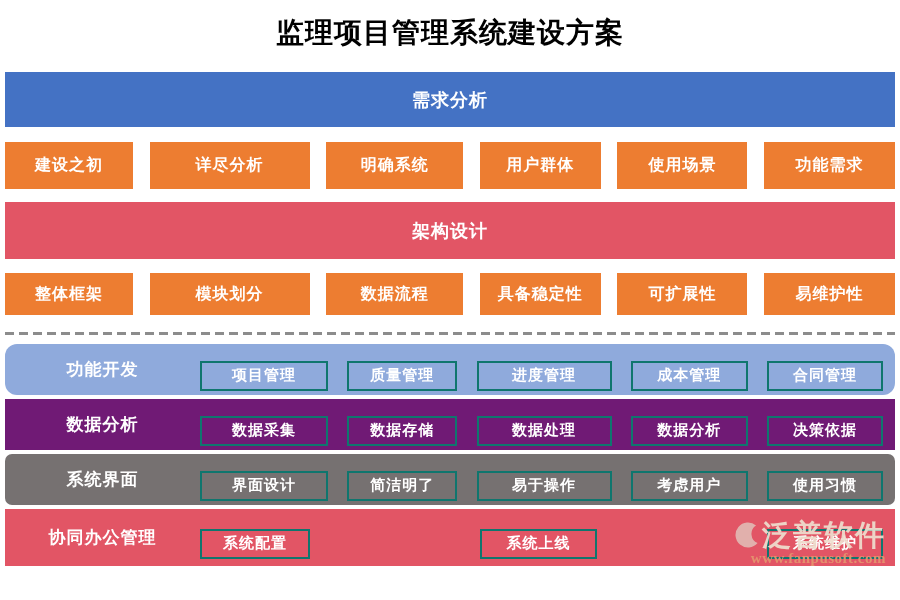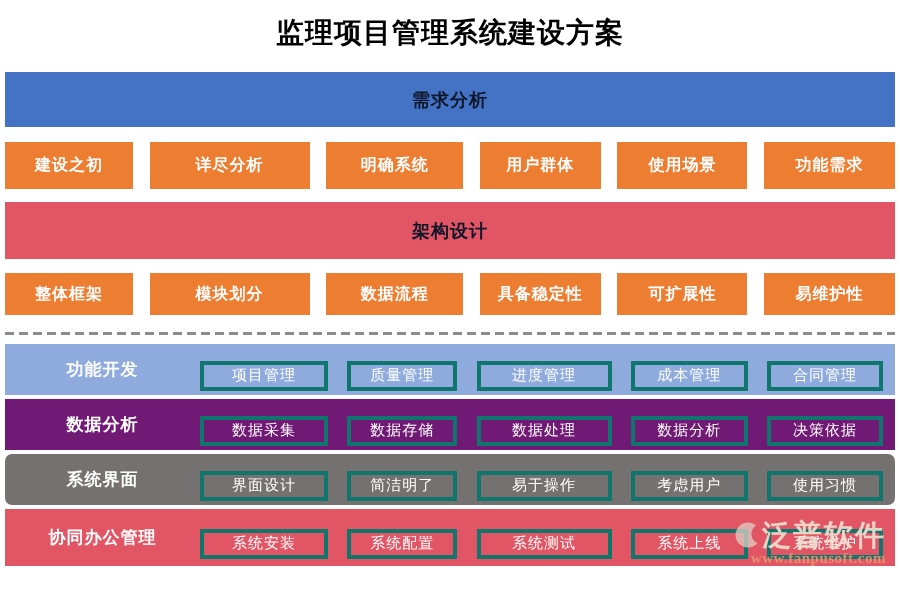--- a/index.html
+++ b/index.html
@@ -8,47 +8,47 @@
     font-family:"Liberation Sans", sans-serif;
   }
   .page{width:900px;height:600px;position:relative;}
   .title{
     margin:0;padding-top:16px;text-align:center;
     font-size:28px;font-weight:bold;color:#000;letter-spacing:1px;line-height:34px;
   }
   .content{padding:0 5px;}
   .banner{
     height:55px;display:flex;align-items:center;justify-content:center;
-    color:#0f172a;font-weight:bold;font-size:18px;letter-spacing:1px;
+    color:#ffffff;font-weight:bold;font-size:18px;letter-spacing:1px;
   }
   .banner-blue{background:#4472c4;margin-top:22px;}
   .banner-red{background:#e25565;height:57px;margin-top:13px;}
   .row6{display:flex;justify-content:space-between;margin-top:15px;}
   .row6-second{margin-top:14px;}
   .obtn{
     background:#ed7d31;color:#fff;font-weight:bold;font-size:16px;
     height:47px;display:flex;align-items:center;justify-content:center;letter-spacing:1px;
   }
   .row6-second .obtn{height:42px;}
   .c0{width:128px}.c1{width:160px}.c2{width:137px}.c3{width:121px}.c4{width:130px}.c5{width:131px}
   .dashed-sep{
     height:3px;margin-top:17px;
     background:repeating-linear-gradient(90deg,#8c8c8c 0 9px,transparent 9px 14px);
   }
   .mrow{
     display:flex;align-items:center;height:51px;margin-top:4px;
     color:#fff;font-weight:bold;
   }
-  .mrow-first{margin-top:9px;}
+  .mrow-first{margin-top:9px;border-radius:12px;}
   .mrow-label{width:195px;text-align:center;font-size:17px;letter-spacing:1px;}
   .mrow-items{flex:1;display:flex;justify-content:space-between;padding-right:12px;}
   .wbtn{
-    border:4px solid #0f766e;box-sizing:border-box;height:30px;
+    border:2px solid #0f766e;box-sizing:border-box;height:30px;
     display:flex;align-items:center;justify-content:center;
-    font-size:15px;font-weight:normal;letter-spacing:1px;color:#fff;background:transparent;margin-top:12px;
+    font-size:15px;font-weight:bold;letter-spacing:1px;color:#fff;background:transparent;margin-top:12px;
   }
   .k0{width:128px}.k1{width:110px}.k2{width:135px}.k3{width:117px}.k4{width:116px}
   .row-funcs{background:#8faadc;}
   .row-data{background:#701a75;}
   .row-ui{background:#767171;border-radius:7px;}
   .row-office{background:#e25565;height:57px;}
   .watermark{
     position:absolute;right:14px;top:520px;text-align:right;pointer-events:none;
   }
   .wm-brand{
@@ -129,23 +129,21 @@
         <div class="wbtn k1">简洁明了</div>
         <div class="wbtn k2">易于操作</div>
         <div class="wbtn k3">考虑用户</div>
         <div class="wbtn k4">使用习惯</div>
       </div>
     </div>
 
     <div class="mrow row-office">
       <div class="mrow-label">协同办公管理</div>
       <div class="mrow-items">
-        <div class="wbtn k0">系统安装</div>
         <div class="wbtn k1">系统配置</div>
-        <div class="wbtn k2">系统测试</div>
         <div class="wbtn k3">系统上线</div>
         <div class="wbtn k4">系统维护</div>
       </div>
     </div>
 
   </div>
 
   <div class="watermark">
     <div class="wm-brand">
       <svg class="wm-logo" viewBox="0 0 24 24" xmlns="http://www.w3.org/2000/svg">

